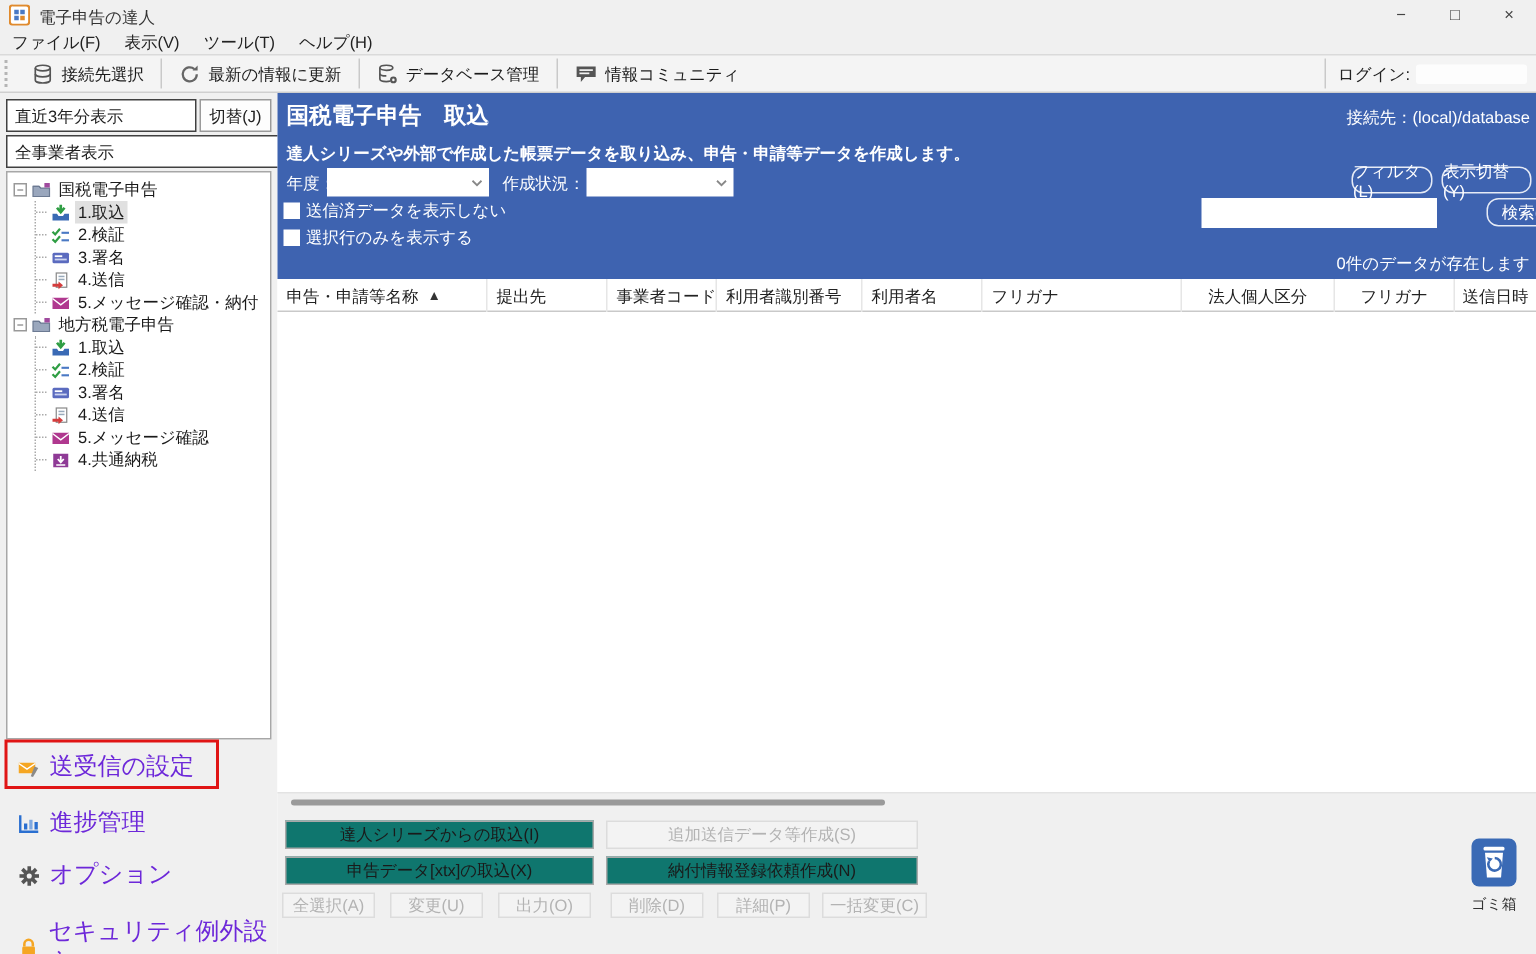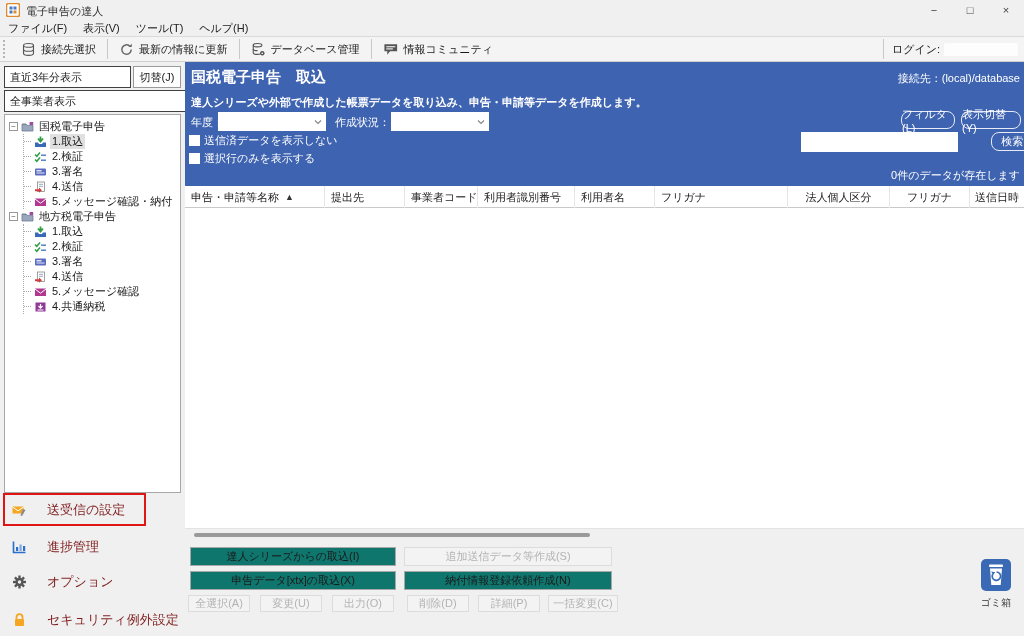--- a/index.html
+++ b/index.html
@@ -36,21 +36,21 @@
   #business-box { left:4px; top:28px; width:207px; height:22px; }
   #tree-panel { left:4px; top:52px; width:177px; height:379px; background:#fff; border:1px solid #a7a7a7; padding:4px 0 0 4px; overflow:hidden; }
   .tree-root-row { display:flex; align-items:center; gap:3px; height:15px; font-size:11px; }
   .expander { width:9px; height:9px; border:1px solid #999; background:#fff; font-size:8px; line-height:7px; text-align:center; color:#555; flex:0 0 9px; }
   .tree-children { margin-left:14px; border-left:1px dotted #aaa; }
   .tree-item { display:flex; align-items:center; gap:3px; height:15px; font-size:11px; }
   .tree-item::before { content:""; width:7px; border-top:1px dotted #aaa; flex:0 0 7px; }
   .tlabel { padding:0 2px; white-space:nowrap; }
   .tree-item.sel .tlabel { background:#e0e0e0; }
   .ticon { width:13px; height:12px; flex:0 0 13px; display:inline-flex; }
-  .side-link { display:flex; align-items:center; gap:20px; font-size:13px; color:#7f1d1d; }
+  .side-link { display:flex; align-items:center; gap:6px; font-size:16px; color:#6d28d9; }
   #annotation-box { left:3px; top:431px; width:143px; height:33px; border:2px solid #e01515; }
   #link-sendreceive { left:12px; top:439px; }
   #link-progress { left:12px; top:476px; }
   #link-options { left:12px; top:511px; }
   #link-security { left:12px; top:549px; }
   .licon { width:15px; height:14px; display:inline-flex; }
 
   
   #main { left:185px; top:62px; width:839px; height:574px; background:#fff; }
   #banner { left:0; top:0; width:839px; height:124px; background:#3e63b0; color:#fff; }

